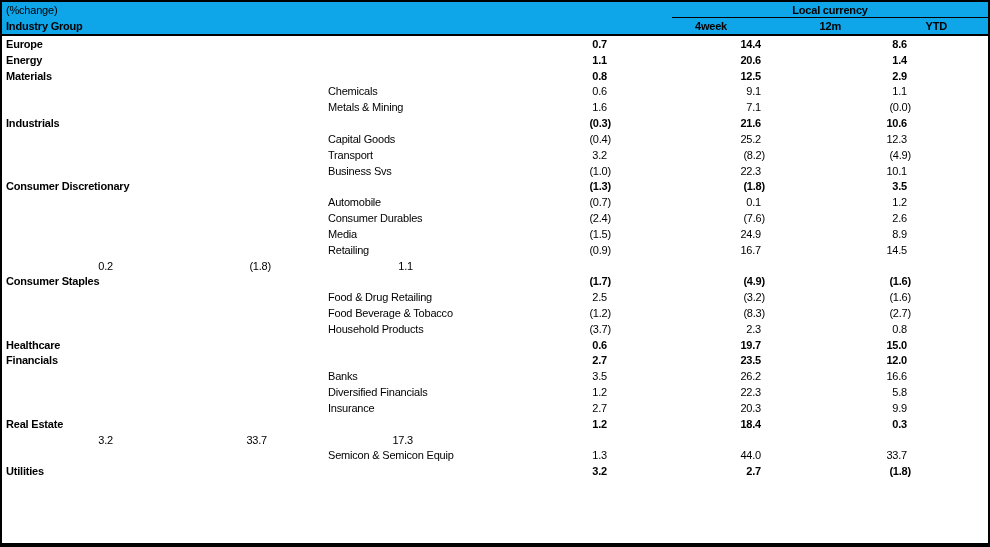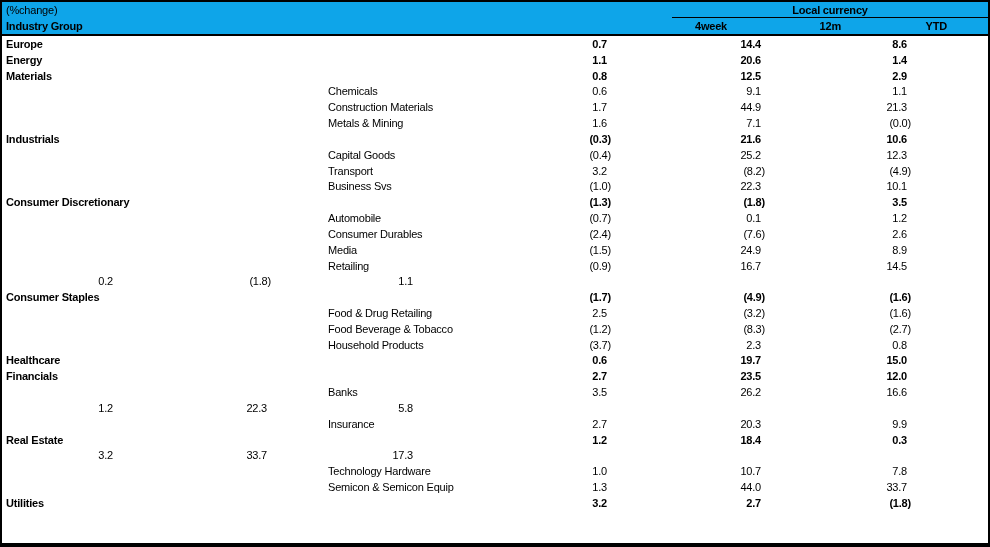--- a/index.html
+++ b/index.html
@@ -103,27 +103,20 @@
     </div>
 
     <div class="trow sub">
       <span class="name">Chemicals</span>
       <span class="val c1 no-paren">0.6</span>
       <span class="val c2 no-paren">9.1</span>
       <span class="val c3 no-paren">1.1</span>
       <span class="cspacer"></span>
     </div>
 
-    <div class="trow sub">
-      <span class="name">Construction Materials</span>
-      <span class="val c1 no-paren">1.7</span>
-      <span class="val c2 no-paren">44.9</span>
-      <span class="val c3 no-paren">21.3</span>
-      <span class="cspacer"></span>
-    </div>
 
     <div class="trow sub">
       <span class="name">Metals &amp; Mining</span>
       <span class="val c1 no-paren">1.6</span>
       <span class="val c2 no-paren">7.1</span>
       <span class="val c3">(0.0)</span>
       <span class="cspacer"></span>
     </div>
 
     <div class="trow group">
@@ -255,20 +248,21 @@
 
     <div class="trow sub">
       <span class="name">Banks</span>
       <span class="val c1 no-paren">3.5</span>
       <span class="val c2 no-paren">26.2</span>
       <span class="val c3 no-paren">16.6</span>
       <span class="cspacer"></span>
     </div>
 
     <div class="trow sub">
+      <span class="name">Diversified Financials</span>
       <span class="val c1 no-paren">1.2</span>
       <span class="val c2 no-paren">22.3</span>
       <span class="val c3 no-paren">5.8</span>
       <span class="cspacer"></span>
     </div>
 
     <div class="trow sub">
       <span class="name">Insurance</span>
       <span class="val c1 no-paren">2.7</span>
       <span class="val c2 no-paren">20.3</span>
@@ -285,27 +279,20 @@
     </div>
 
 
     <div class="trow sub">
       <span class="val c1 no-paren">3.2</span>
       <span class="val c2 no-paren">33.7</span>
       <span class="val c3 no-paren">17.3</span>
       <span class="cspacer"></span>
     </div>
 
-    <div class="trow sub">
-      <span class="name">Technology Hardware</span>
-      <span class="val c1 no-paren">1.0</span>
-      <span class="val c2 no-paren">10.7</span>
-      <span class="val c3 no-paren">7.8</span>
-      <span class="cspacer"></span>
-    </div>
 
     <div class="trow sub">
       <span class="name">Semicon &amp; Semicon Equip</span>
       <span class="val c1 no-paren">1.3</span>
       <span class="val c2 no-paren">44.0</span>
       <span class="val c3 no-paren">33.7</span>
       <span class="cspacer"></span>
     </div>
 
 

